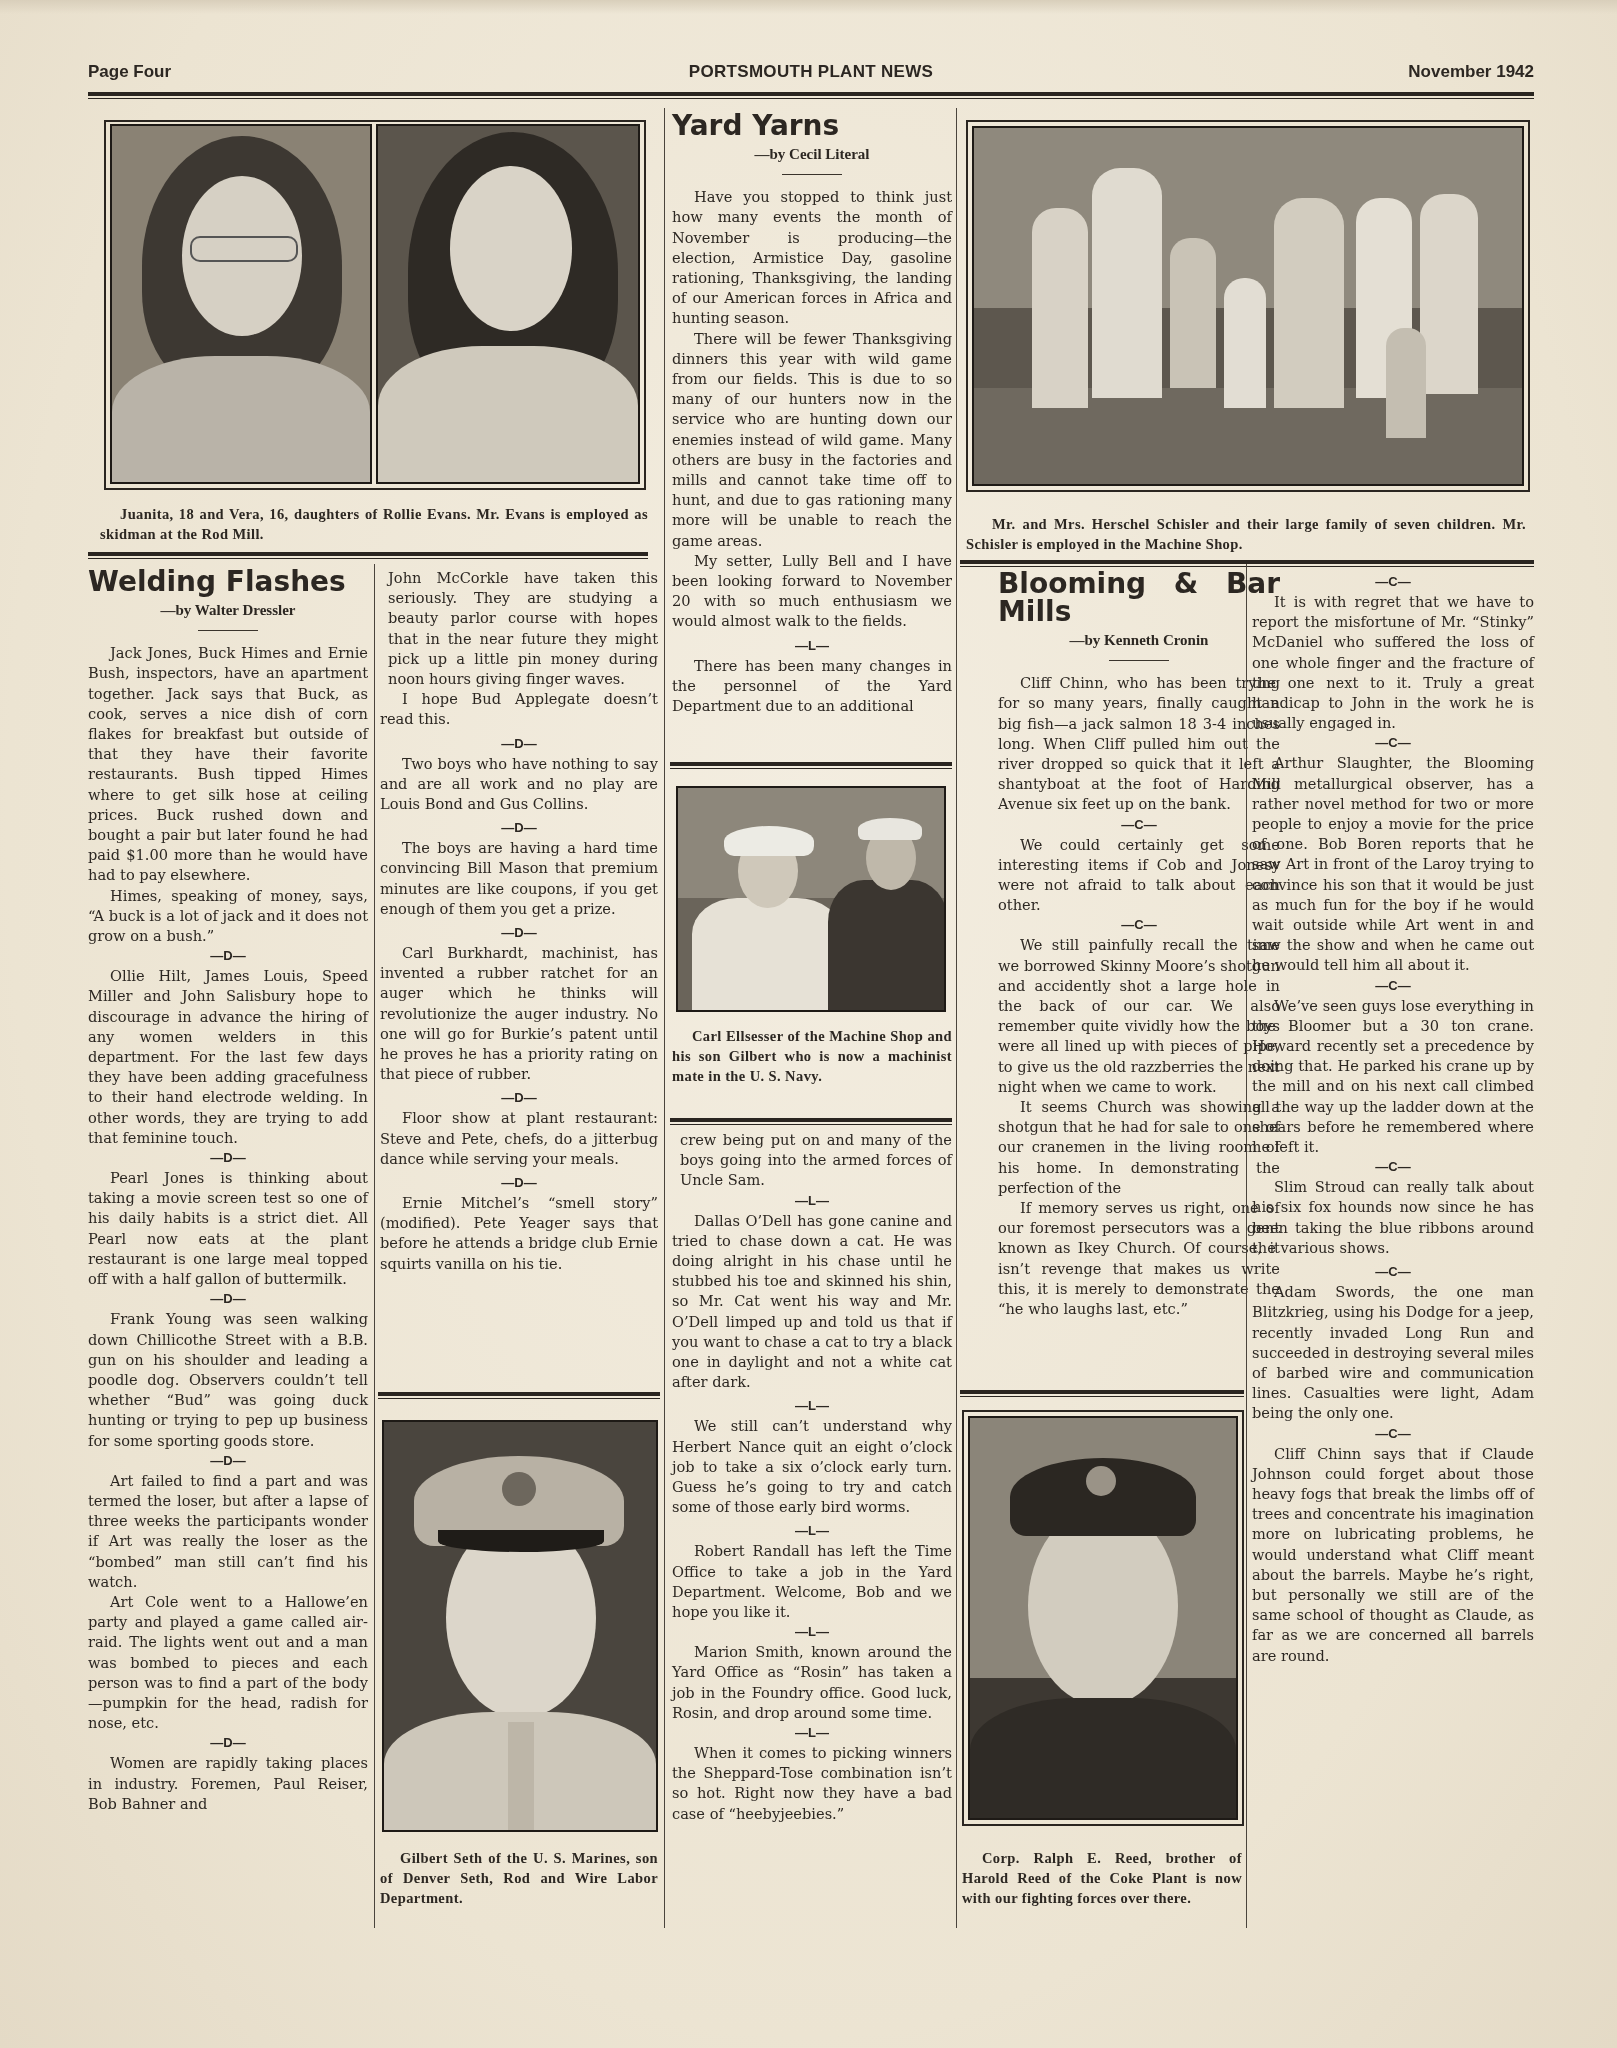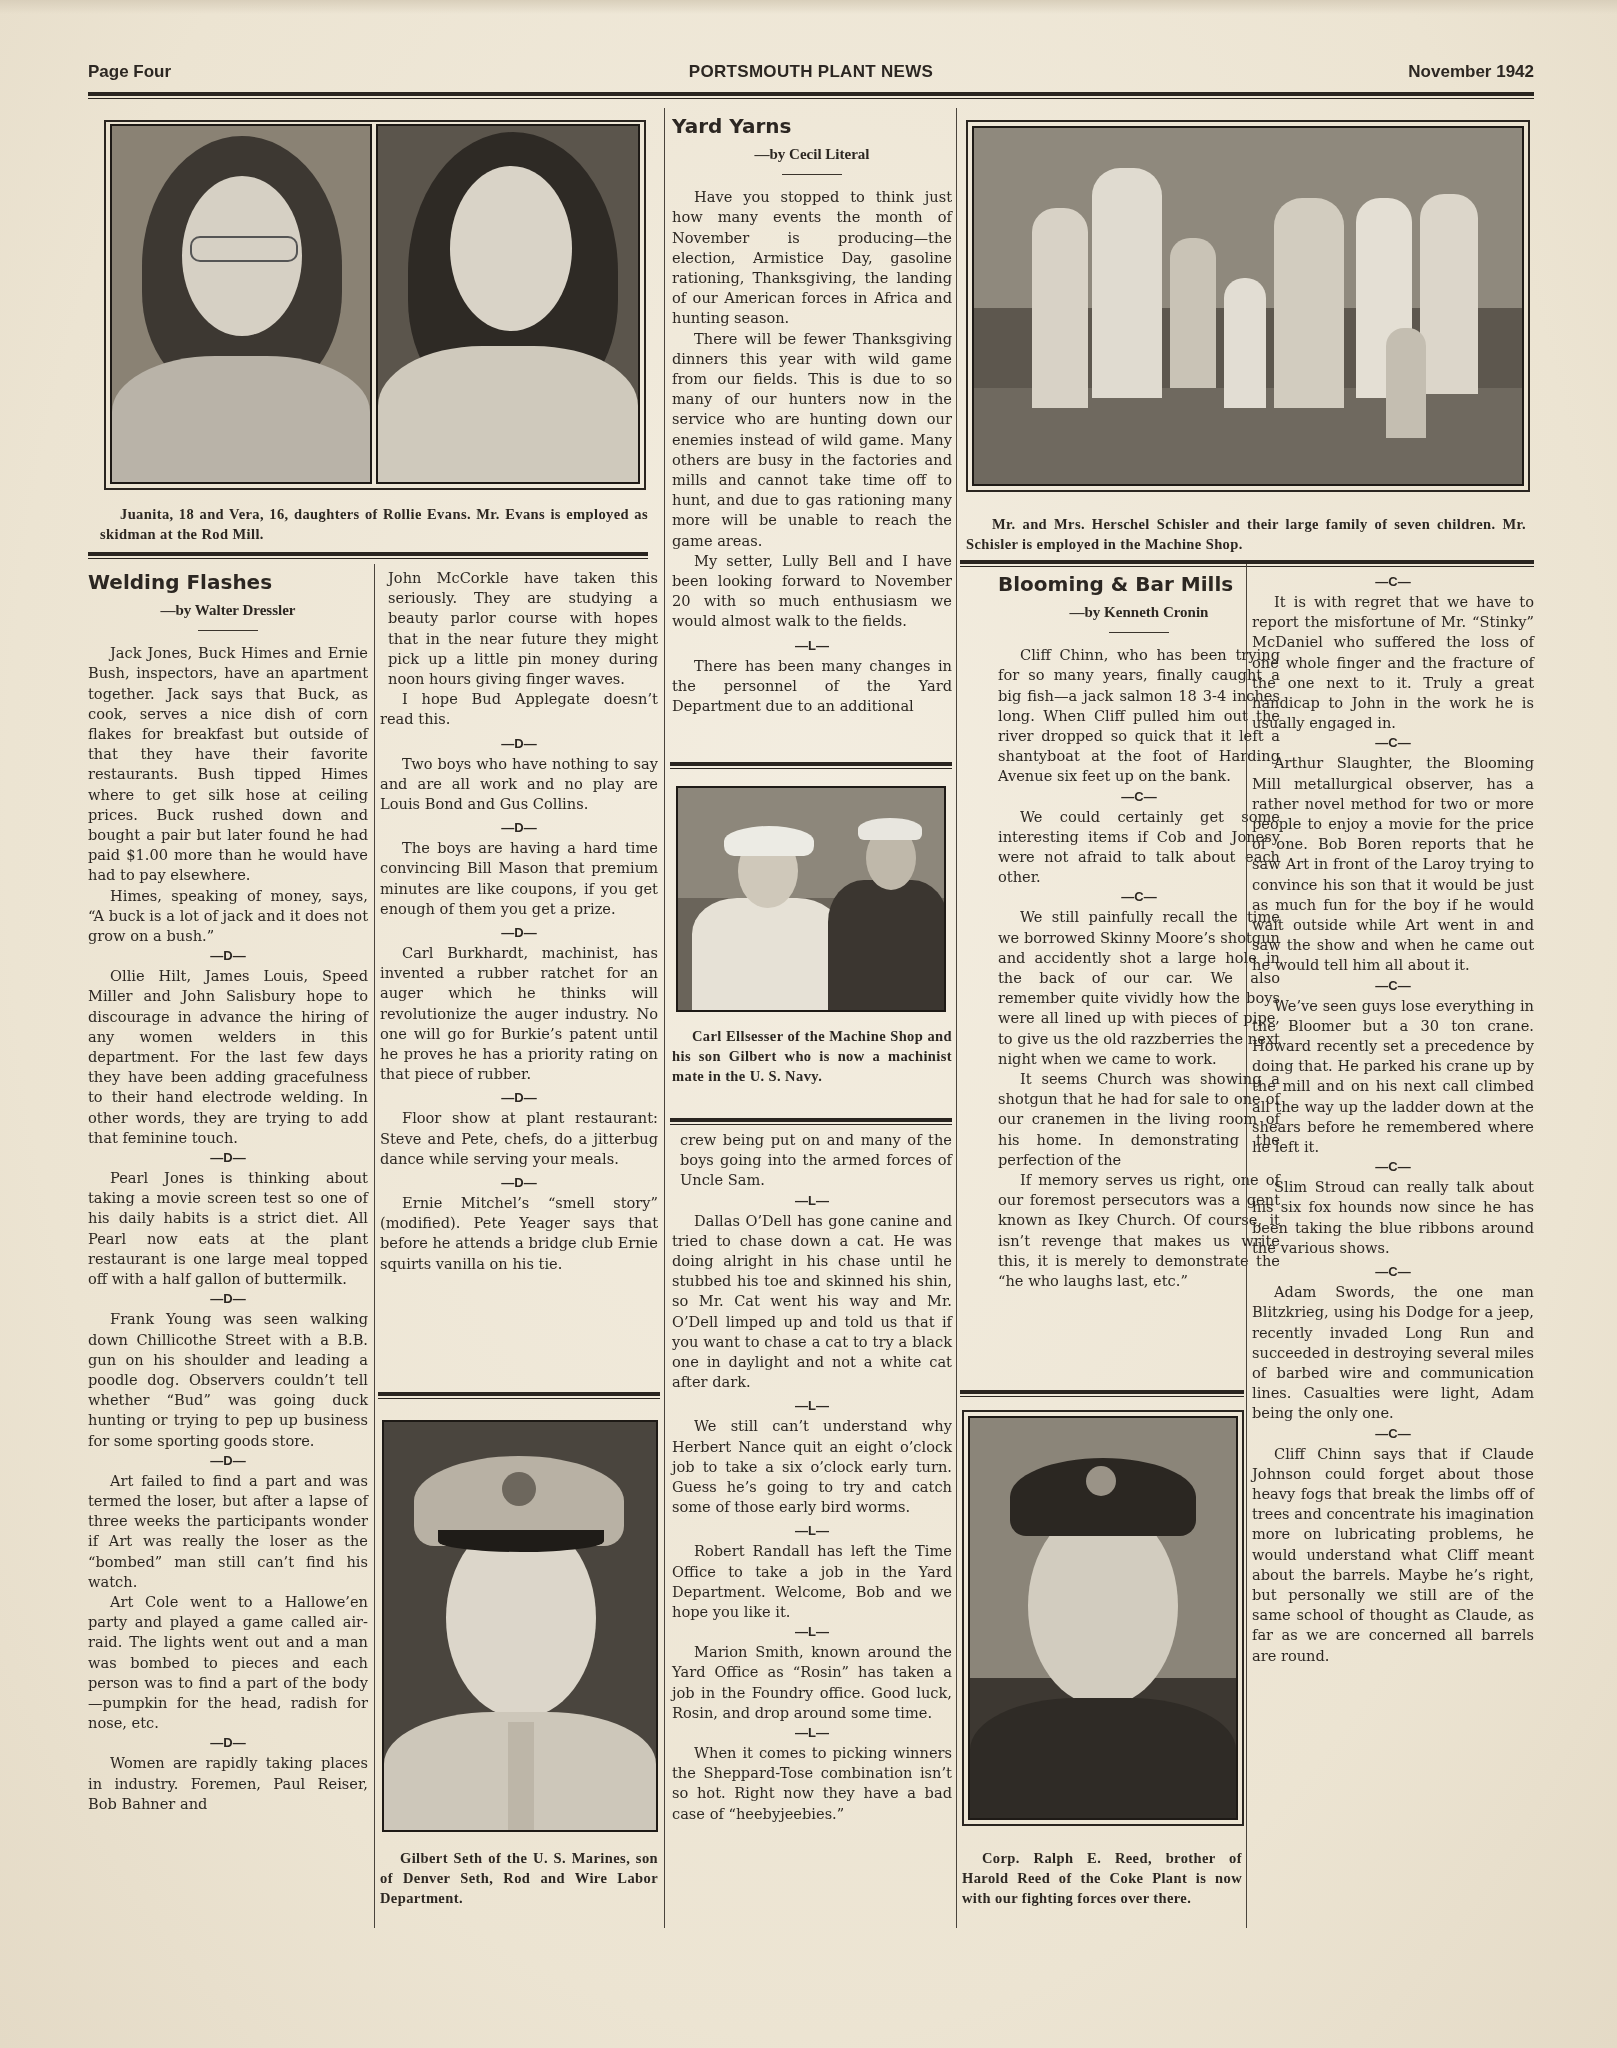--- a/index.html
+++ b/index.html
@@ -22,21 +22,21 @@
   .mh-right { right:0; }
   .rule-double { position:absolute; border-top:4px solid #2a2520; }
   .rule-double::after { content:""; position:absolute; left:0; right:0; top:2px; border-top:1px solid #2a2520; }
 
   .col { position:absolute; font-size:14.6px; line-height:20.2px; text-align:justify; }
   .col p { margin:0; text-indent:22px; }
   .col p.noindent { text-indent:0;margin-left:8px; }
   .sep { text-align:center; font-family:"Liberation Sans", sans-serif; font-weight:bold; font-size:13px; line-height:20px; text-indent:0 !important; }
   .vrule { position:absolute; border-left:1.5px solid #4a443c; }
 
-  .head { font-family:"DejaVu Sans", sans-serif; font-weight:bold; font-size:20px; line-height:28px; margin:0; }
+  .head { font-family:"DejaVu Sans", sans-serif; font-weight:bold; font-size:28px; line-height:28px; margin:0; }
   .byline { font-family:"Liberation Serif", serif; font-weight:bold; font-size:15px; text-align:center; margin:4px 0 0 0; }
   .shortrule { width:60px; border-top:1.5px solid #3a342c; margin:10px auto 12px auto; }
 
   .caption { position:absolute; font-family:"Liberation Serif", serif; font-weight:bold; font-size:14.5px; line-height:20px; text-align:justify; letter-spacing:0.4px; }
 
   .photo { position:absolute; border:2px solid #1e1a16; overflow:hidden;
     background: #6d665c; }
   .photo .ph { position:absolute; }
   .frame { position:absolute; border:2px solid #2a2520; }
 

